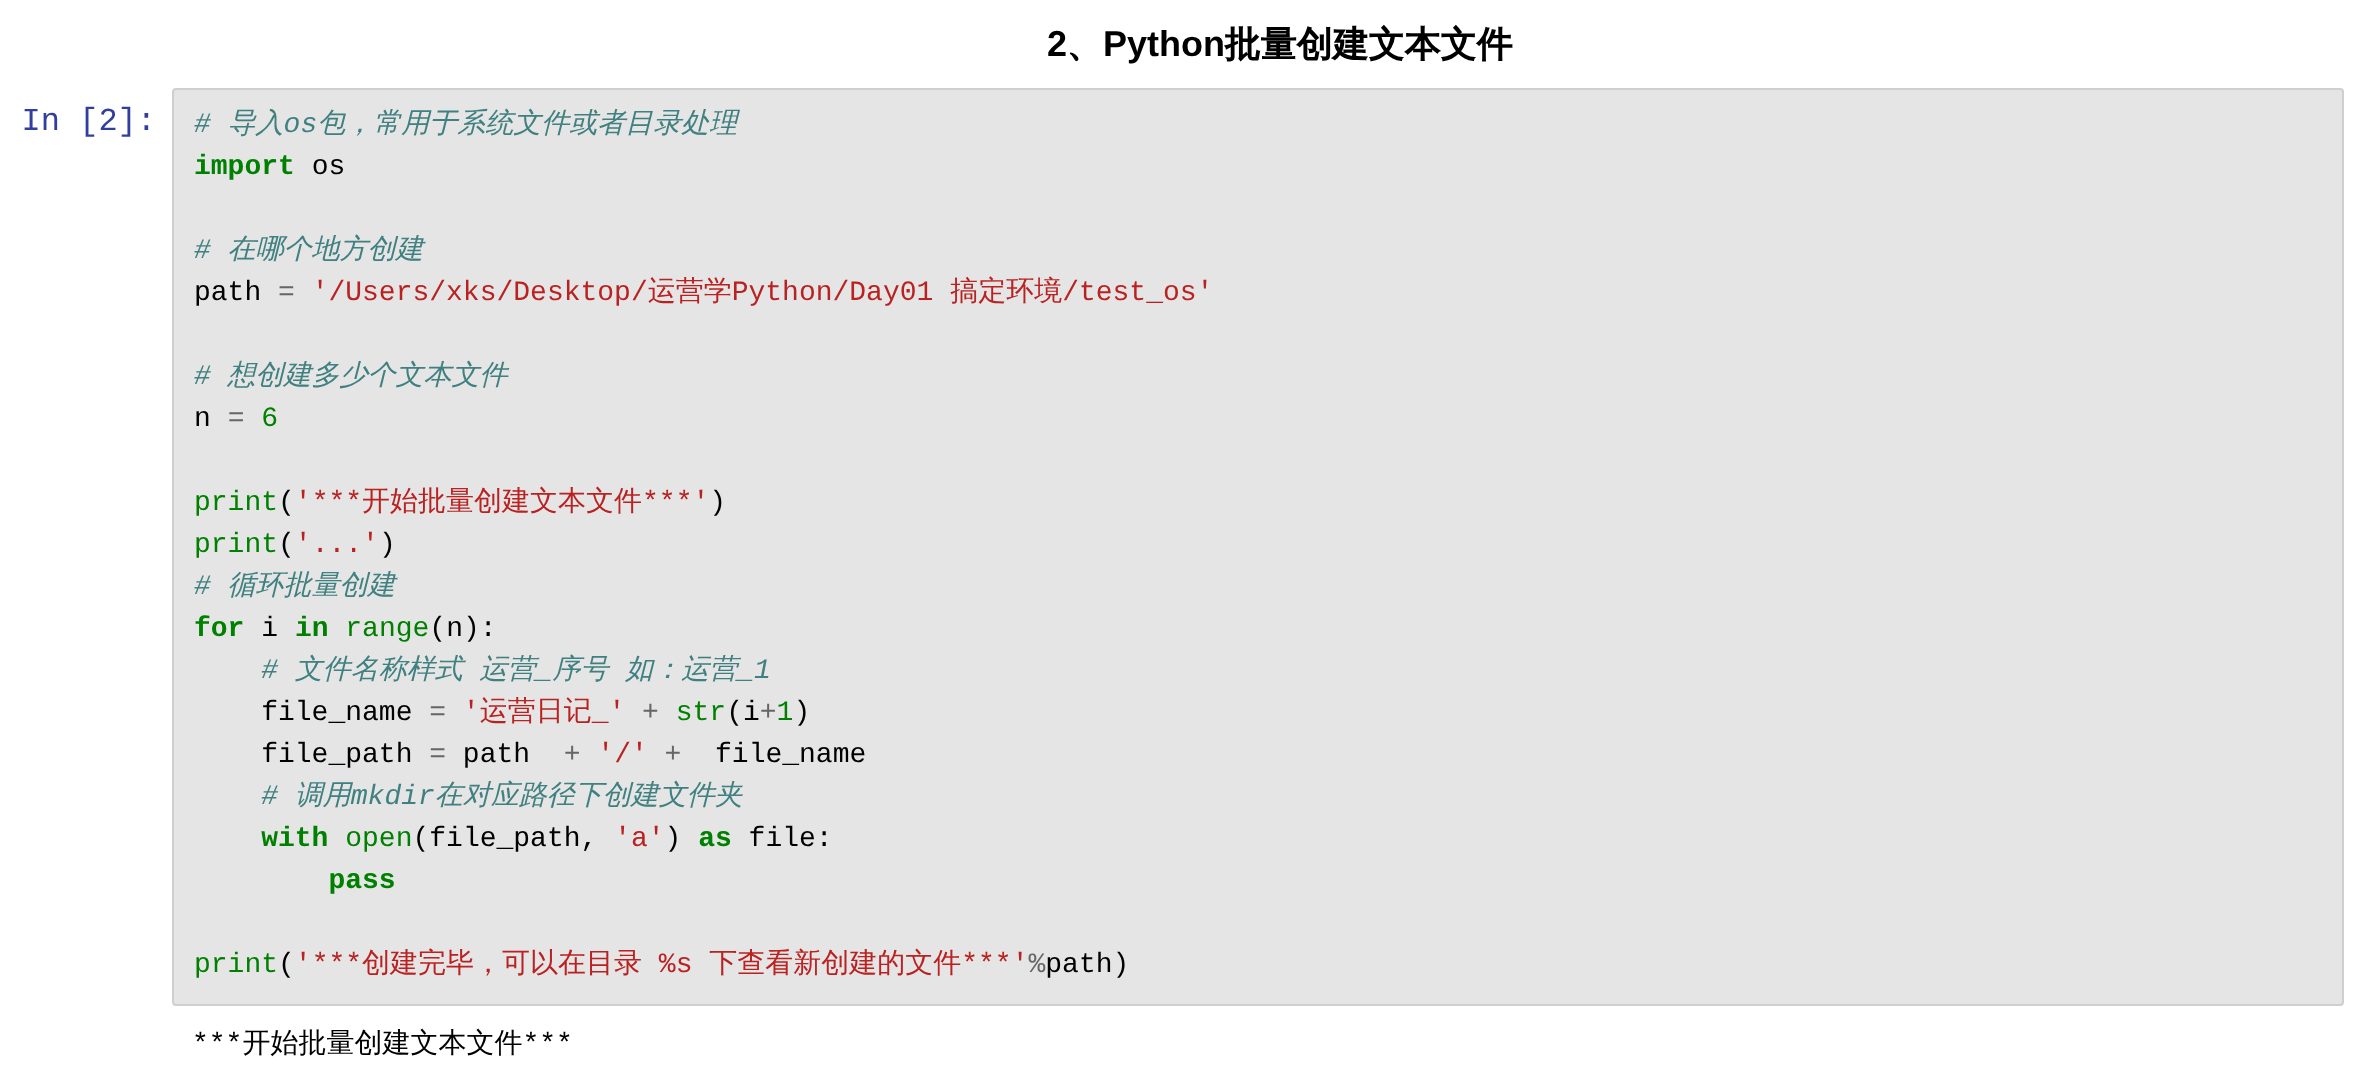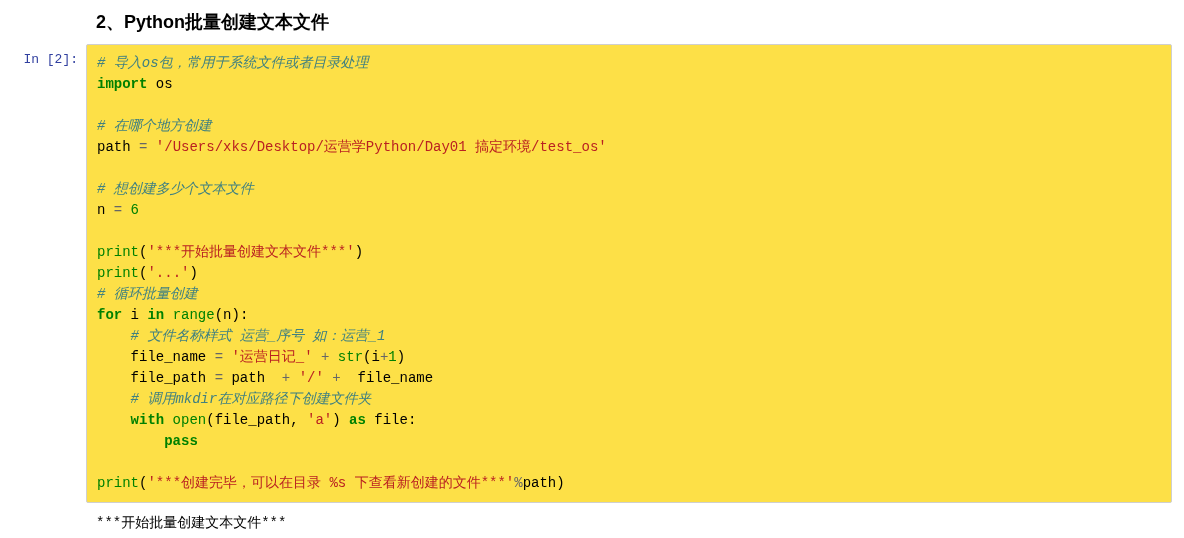--- a/index.html
+++ b/index.html
@@ -12,40 +12,41 @@
     width: 1184px;
   }
   .notebook {
     padding: 0;
   }
   .heading {
     font-size: 18px;
     font-weight: 700;
     padding: 10px 0 10px 96px;
     margin: 0;
+    text-align: center;
   }
   .cell {
     display: flex;
     align-items: flex-start;
     padding-right: 12px;
   }
   .prompt {
     width: 86px;
     flex: 0 0 86px;
     text-align: right;
     padding-right: 8px;
     padding-top: 8px;
     font-family: Menlo, Monaco, "Courier New", monospace;
-    font-size: 13px;
+    font-size: 16px;
     color: #303F9F;
   }
   .code-area {
     flex: 1;
     border: 1px solid #cfcfcf;
-    background: #fde047;
+    background: #e5e5e5;
     border-radius: 2px;
     padding: 8px 10px;
     font-family: Menlo, Monaco, "Courier New", monospace;
     font-size: 14px;
     line-height: 1.5;
     white-space: pre;
     overflow-x: auto;
   }
   .output-area {
     flex: 1;

